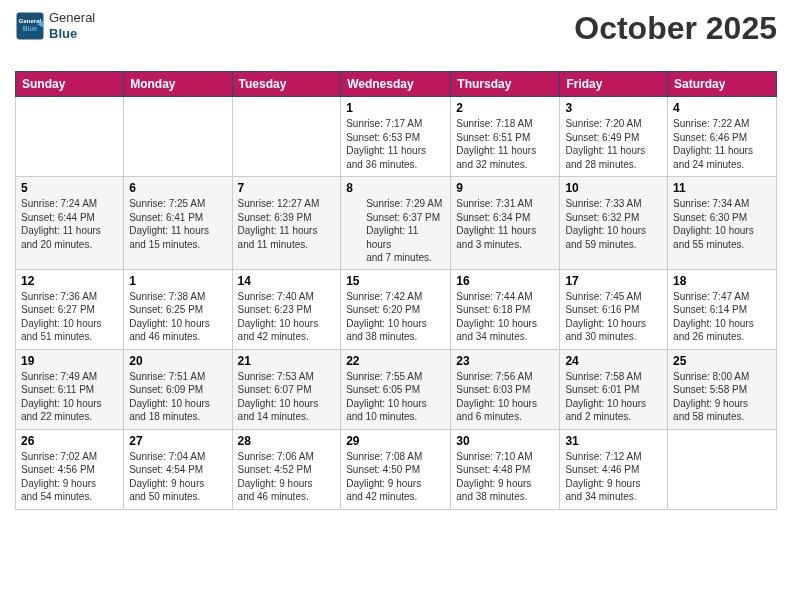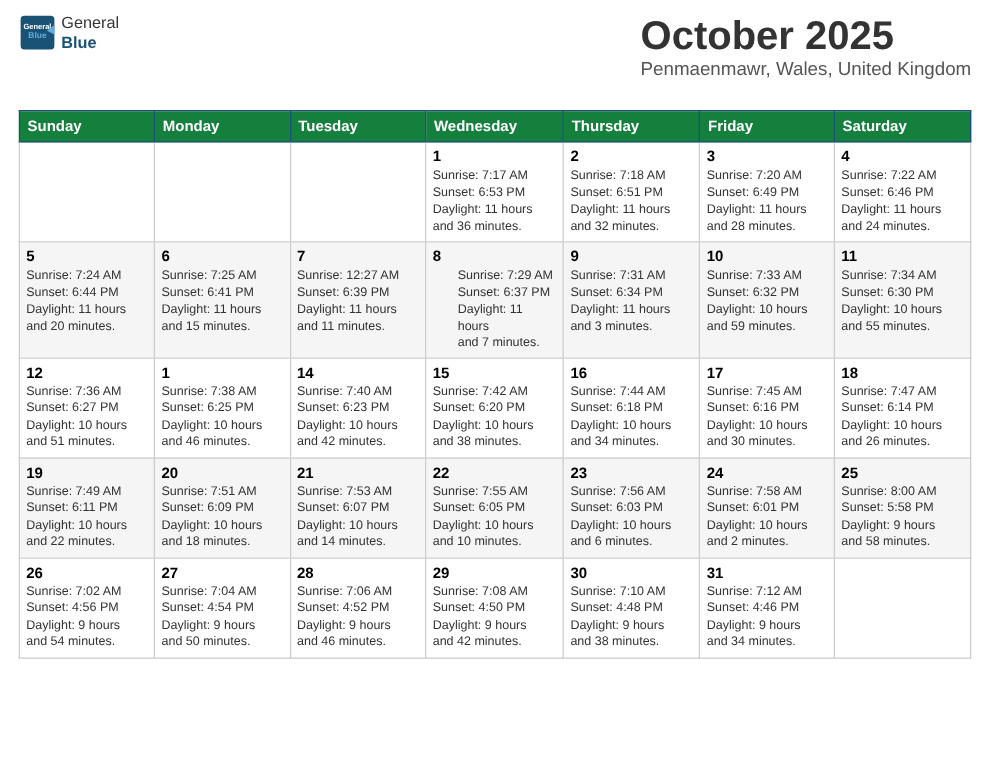--- a/index.html
+++ b/index.html
@@ -26,38 +26,38 @@
       line-height: 1.2;
       color: #333;
     }
     .logo-text .general { display: block; }
     .logo-text .blue { display: block; color: #1a5276; font-weight: bold; }
     .logo-icon {
       width: 30px;
       height: 30px;
     }
     .title-section {
-      text-align: left;
+      text-align: center;
     }
     .month-title {
       font-size: 32px;
       font-weight: bold;
       color: #333;
     }
     .location {
       font-size: 15px;
       color: #555;
     }
     .calendar {
       width: 100%;
       border-collapse: collapse;
       font-size: 10.5px;
     }
     .calendar thead th {
-      background: #15803d;
+      background: #be185d;
       color: #fff;
       text-align: left;
       padding: 5px 6px;
       font-size: 12px;
       font-weight: bold;
       border: 1px solid #1a5276;
     }
     .calendar tbody td {
       border: 1px solid #ccc;
       vertical-align: top;
@@ -99,21 +99,20 @@
       <text x="20" y="26" text-anchor="middle" fill="#5dade2" font-size="9" font-family="Arial" font-weight="bold">Blue</text>
       <polygon points="30,18 38,12 38,22" fill="#5dade2"></polygon>
     </svg>
     <div class="logo-text">
       <span class="general">General</span>
       <span class="blue">Blue</span>
     </div>
   </div>
   <div class="title-section">
     <div class="month-title">October 2025</div>
-    <div class="location">Penmaenmawr, Wales, United Kingdom</div>
   </div>
 </div>
 
 <table class="calendar">
   <thead>
     <tr>
     <th>Sunday</th>
         <th>Monday</th>
         <th>Tuesday</th>
         <th>Wednesday</th>

